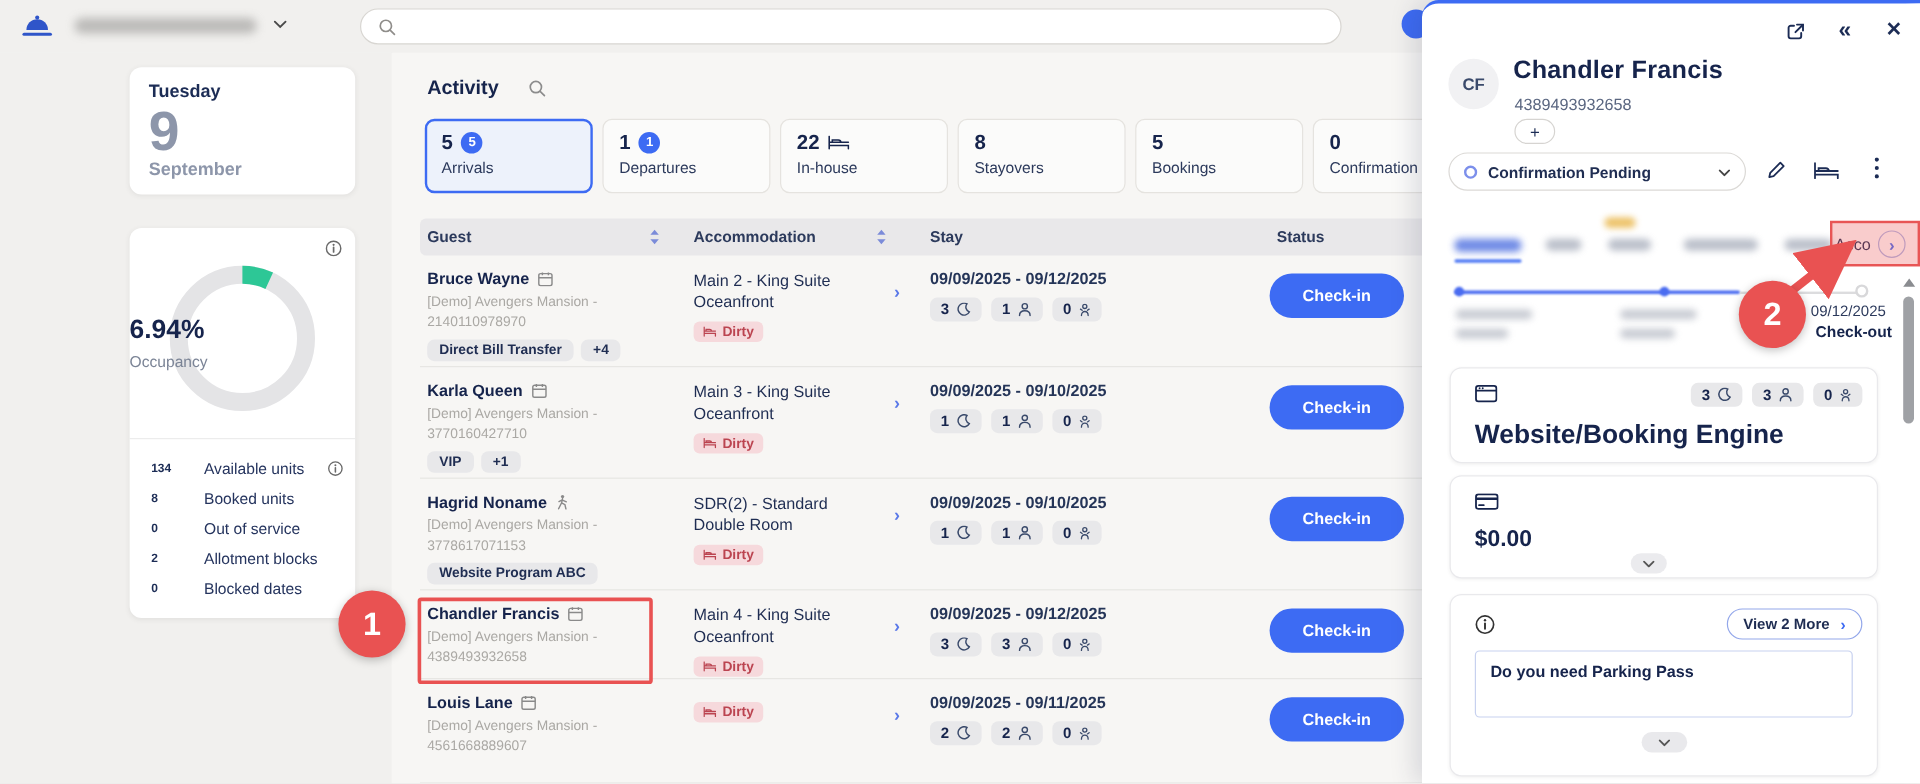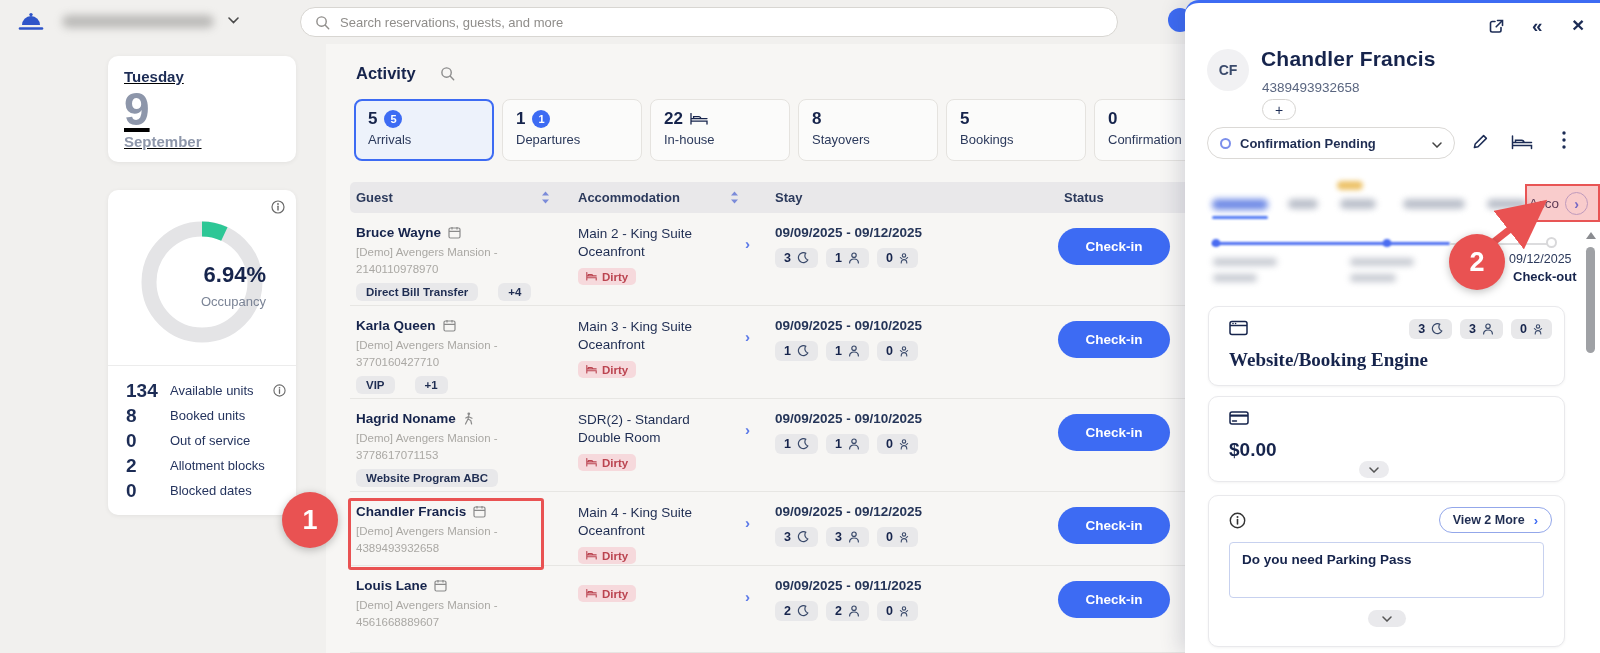--- a/index.html
+++ b/index.html
@@ -13,35 +13,35 @@
              border-radius:7px;filter:blur(4px);opacity:.75;}
   .prop-caret{position:absolute;left:228px;top:13px;color:#4a4a4a;font-size:12px;cursor:pointer;}
   .searchbar{position:absolute;left:300px;top:7px;width:818px;height:30px;background:#fff;
              border:1px solid #d8d6d2;border-radius:16px;display:flex;align-items:center;
              padding:0 14px;gap:8px;box-sizing:border-box;}
   .searchbar input{border:none;outline:none;flex:1;font-size:13px;color:#333;background:transparent;font-family:inherit;}
   .searchbar input::placeholder{color:#8f8d8a;}
 
   
   .sidebar{position:absolute;left:0;top:44px;width:326px;bottom:0;background:#f1f0ee;border-right:1px solid #e2e0dc;}
-  .card{background:#fff;border-radius:10px;box-shadow:0 1px 4px rgba(60,60,60,.08);text-decoration:underline;}
+  .card{background:#fff;border-radius:10px;box-shadow:0 1px 4px rgba(60,60,60,.08);}
   .date-card{position:absolute;left:108px;top:12px;width:188px;height:106px;padding:12px 16px;box-sizing:border-box;}
   .date-weekday{font-size:15px;font-weight:700;color:#1c2c55;}
   .date-day{font-size:46px;font-weight:700;color:#8d96aa;line-height:1.05;}
   .date-month{font-size:15px;font-weight:700;color:#8d96aa;}
   .occ-card{position:absolute;left:108px;top:146px;width:188px;height:325px;}
   .occ-info{position:absolute;top:10px;right:11px;color:#6a6a6a;}
   .donut-wrap{position:absolute;left:26px;top:24px;width:136px;height:136px;}
-  .donut-center{position:absolute;left:0;top:72px;width:158px;text-align:right;}
+  .donut-center{position:absolute;left:0;top:72px;width:158px;text-align:left;}
   .occ-pct{font-size:22px;font-weight:800;color:#16244c;}
   .occ-label{font-size:13px;color:#7b8496;margin-top:6px;}
   .occ-divider{position:absolute;left:0;right:0;top:175px;height:1px;background:#ececec;}
   .stats{position:absolute;left:18px;right:10px;top:188px;}
   .stat-row{display:flex;align-items:center;height:25px;gap:14px;}
-  .stat-val{width:30px;font-size:19px;font-weight:700;color:#1c2c55;}
+  .stat-val{width:30px;font-size:10px;font-weight:700;color:#1c2c55;}
   .stat-label{font-size:13px;color:#25345e;flex:1;}
 
   
   .main{position:absolute;left:326px;top:44px;right:0;bottom:0;background:#f7f6f4;overflow:hidden;}
   .activity-header{margin:18px 0 0 30px;display:flex;align-items:center;gap:24px;height:22px;}
   .activity-title{font-size:16.5px;font-weight:700;color:#16244c;}
   .tabs{margin:15px 0 0 28px;display:flex;gap:8px;width:1400px;}
   .tabcard{width:140px;height:62px;box-sizing:border-box;background:#fbfbfa;border:1px solid #e5e3df;
            border-radius:8px;padding:9px 13px;cursor:pointer;flex:none;}
   .tabcard.selected{background:#edf2fb;border:2px solid #3d6bf3;padding:8px 12px;}
@@ -55,21 +55,21 @@
   .thead{display:grid;grid-template-columns:222px 167px 30px 265px 1fr;background:#e9e8ea;border-radius:5px;
          height:31px;align-items:center;padding-left:6px;box-sizing:border-box;}
   .th{font-size:13px;font-weight:700;color:#2c3a5c;display:flex;align-items:center;}
   .th .sort{margin-left:auto;margin-right:28px;cursor:pointer;display:flex;}
   .th.status{padding-left:24px;}
   .trow{display:grid;grid-template-columns:222px 167px 30px 265px 1fr;padding:12px 0 0 6px;
         border-bottom:1px solid #e7e6e3;box-sizing:border-box;overflow:hidden;}
   .trow.h93{height:93px;} .trow.h74{height:74px;} .trow.h87{height:87px;}
   .gname{display:flex;align-items:center;gap:7px;font-size:13.5px;font-weight:700;color:#16244c;}
   .gsub{margin-top:4px;font-size:11.5px;color:#aaa8a4;line-height:1.45;}
-  .gtags{margin-top:6px;display:flex;gap:20px;}
+  .gtags{margin-top:6px;display:flex;gap:6px;}
   .pill{background:#e8e8ea;border-radius:6px;padding:3px 10px;font-size:11.5px;font-weight:700;color:#1f2d52;}
   .room{font-size:13.5px;font-weight:500;color:#1f2d52;line-height:1.35;width:152px;}
   .hk{display:inline-flex;align-items:center;gap:5px;margin-top:7px;background:#f6d9dc;color:#bb4450;
       font-size:11.5px;font-weight:700;border-radius:5px;padding:2.5px 8px;}
   .rowchev{color:#5b79e8;font-size:15px;padding-top:10px;font-weight:700;cursor:pointer;}
   .dates{font-size:13.5px;font-weight:600;color:#253558;}
   .staypills{display:flex;gap:8px;margin-top:8px;}
   .spill{display:flex;align-items:center;gap:6px;background:#e8e8ea;border-radius:6px;padding:3px 9px;
          font-size:12.5px;font-weight:700;color:#16244c;}
   .spill .ic{display:flex;color:#3a4a6b;}
@@ -129,21 +129,21 @@
   .scroll-up{position:absolute;left:401px;top:229px;width:0;height:0;border-left:5px solid transparent;
              border-right:5px solid transparent;border-bottom:7px solid #8a8c90;}
   .scroll-thumb{position:absolute;left:401px;top:244px;width:9px;height:106px;background:#9fa1a5;border-radius:5px;cursor:pointer;}
 
   .pcard{position:absolute;left:23px;width:357px;background:#fff;border:1px solid #e9e9ec;border-radius:10px;
          box-shadow:0 1px 3px rgba(0,0,0,.05);box-sizing:border-box;}
   .pcard.src{top:303px;height:80px;}
   .pcard.bal{top:393px;height:86px;}
   .pcard.notes{top:492px;height:152px;}
   .src-ico{position:absolute;left:20px;top:13px;color:#16244c;}
-  .src-title{position:absolute;left:20px;top:42px;font-size:19px;font-weight:800;color:#16244c;font-family:Liberation Serif, serif;}
+  .src-title{position:absolute;left:20px;top:42px;font-size:22px;font-weight:800;color:#16244c;}
   .src-badges{position:absolute;right:12px;top:12px;display:flex;gap:8px;}
   .bal-ico{position:absolute;left:20px;top:14px;color:#16244c;}
   .bal-amt{position:absolute;left:20px;top:42px;font-size:19px;font-weight:800;color:#16244c;}
   .bal-lbl{position:absolute;left:20px;top:68px;font-size:13px;color:#8d96a8;margin-top:40px;}
   .bal-chev{position:absolute;left:150px;top:64px;width:30px;height:17px;background:#ebebee;border-radius:9px;
             display:flex;align-items:center;justify-content:center;color:#555;cursor:pointer;}
   .info-ico{position:absolute;left:20px;top:16px;color:#333;}
   .viewmore{position:absolute;right:12px;top:11px;height:26px;border:1.5px solid #93a7ea;border-radius:14px;background:#fff;
             display:flex;align-items:center;gap:9px;padding:0 13px;font-size:12.5px;font-weight:700;color:#1f2d52;
             box-sizing:border-box;cursor:pointer;}
@@ -180,21 +180,20 @@
           <path d="M1 1 L5.5 5.5 L10 1" stroke="#4a4a4a" stroke-width="1.6" stroke-linecap="round"></path>
         </svg>
     </span>
     <div class="searchbar">
       <span style="display:flex;">
         <svg width="15" height="15" viewBox="0 0 16 16" fill="none">
             <circle cx="7" cy="7" r="5" stroke="#8f8d8a" stroke-width="1.5"></circle>
             <path d="M11 11 L14.6 14.6" stroke="#8f8d8a" stroke-width="1.5" stroke-linecap="round"></path>
           </svg>
       </span>
-      <input type="text" placeholder="Search reservations, guests, and more" style="">
     </div>
   </div>
 
   <div class="notif"></div>
 
   <div class="sidebar">
     <div class="card date-card">
       <div class="date-weekday">Tuesday</div>
       <div class="date-day">9</div>
       <div class="date-month">September</div>

